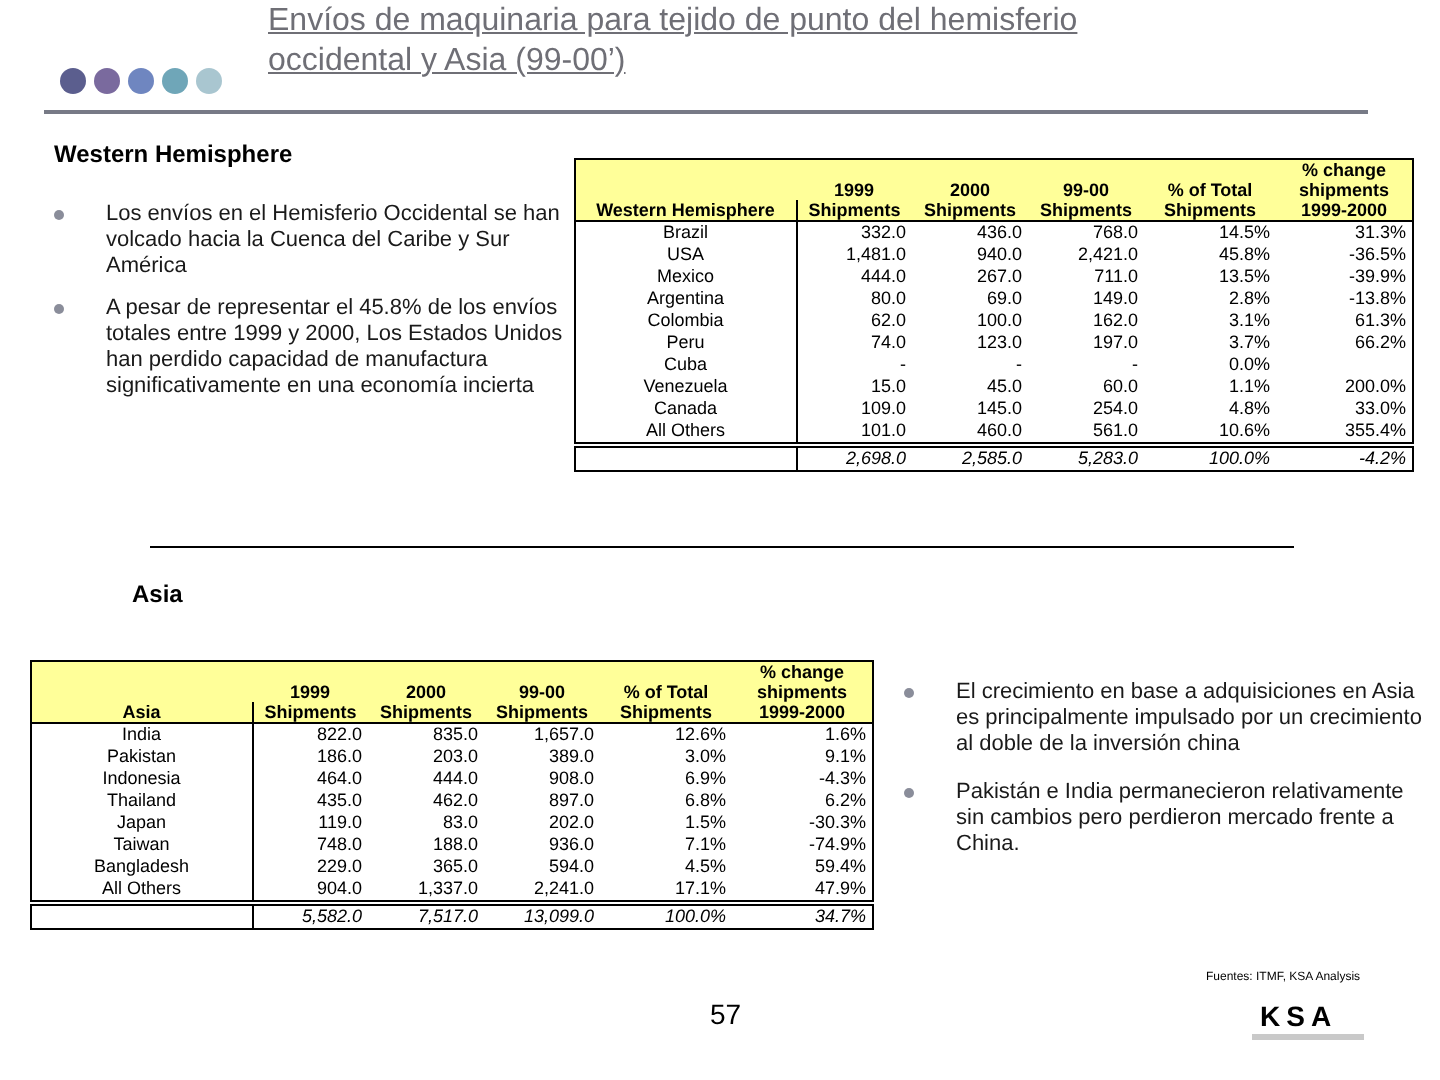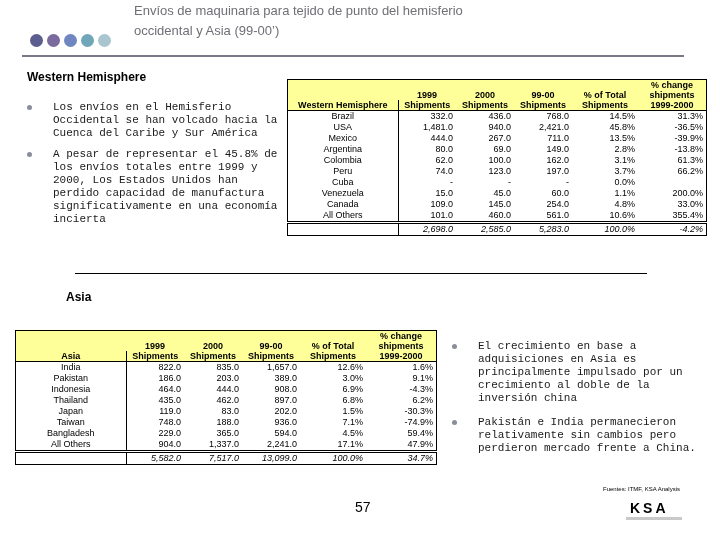--- a/index.html
+++ b/index.html
@@ -1,24 +1,24 @@
 <!DOCTYPE html>
 <html><head>
 <meta charset="utf-8">
 <style>
   html, body { margin: 0; padding: 0; }
   body { width: 720px; height: 540px; background: #ffffff; position: relative; overflow: hidden;
          font-family: "Liberation Sans", sans-serif; color: #000; }
   .dots { position: absolute; left: 30px; top: 34px; display: flex; gap: 4px; }
   .dot { width: 13px; height: 13px; border-radius: 50%; }
-  .title { position: absolute; left: 134px; top: 1px; font-size: 13px; line-height: 20px; color: #6f6f76; }
+  .title { position: absolute; left: 134px; top: 1px; font-size: 16px; line-height: 20px; color: #6f6f76; text-decoration: underline; }
   .title-rule { position: absolute; left: 22px; top: 55px; width: 662px; height: 2px; background: #777a86; }
   .section-label { position: absolute; font-size: 12px; font-weight: bold; }
   .bullets { position: absolute; font-size: 11px; line-height: 13px; color: #1a1a1a; margin: 0; padding: 0; list-style: none; }
-  .bullets li { position: relative; padding-left: 26px; margin-bottom: 8px; font-family: Liberation Mono, monospace; }
+  .bullets li { position: relative; padding-left: 26px; margin-bottom: 8px; }
   .bullets li .bull { position: absolute; left: 0; top: 4px; width: 5px; height: 5px; border-radius: 50%; background: #8a8d9a; }
   table.data { position: absolute; border-collapse: collapse; font-size: 9px; border: 1px solid #000; }
   table.data th { background: #ffff99; font-weight: bold; text-align: center; vertical-align: bottom; padding: 0 3px; line-height: 10px; }
   table.data td { padding: 0 3px; height: 11px; line-height: 11px; text-align: right; background: #fff; }
   table.data td.name { text-align: center; border-right: 1px solid #000; }
   table.data tr.head-last th { border-bottom: 1px solid #000; }
   table.data tr.total td { border-top: 3px double #000; font-style: italic; }
   .mid-rule { position: absolute; left: 75px; top: 273px; width: 572px; height: 1px; background: #000; }
   .source { position: absolute; left: 603px; top: 486px; font-size: 6px; }
   .page-num { position: absolute; left: 355px; top: 499px; font-size: 14px; }

